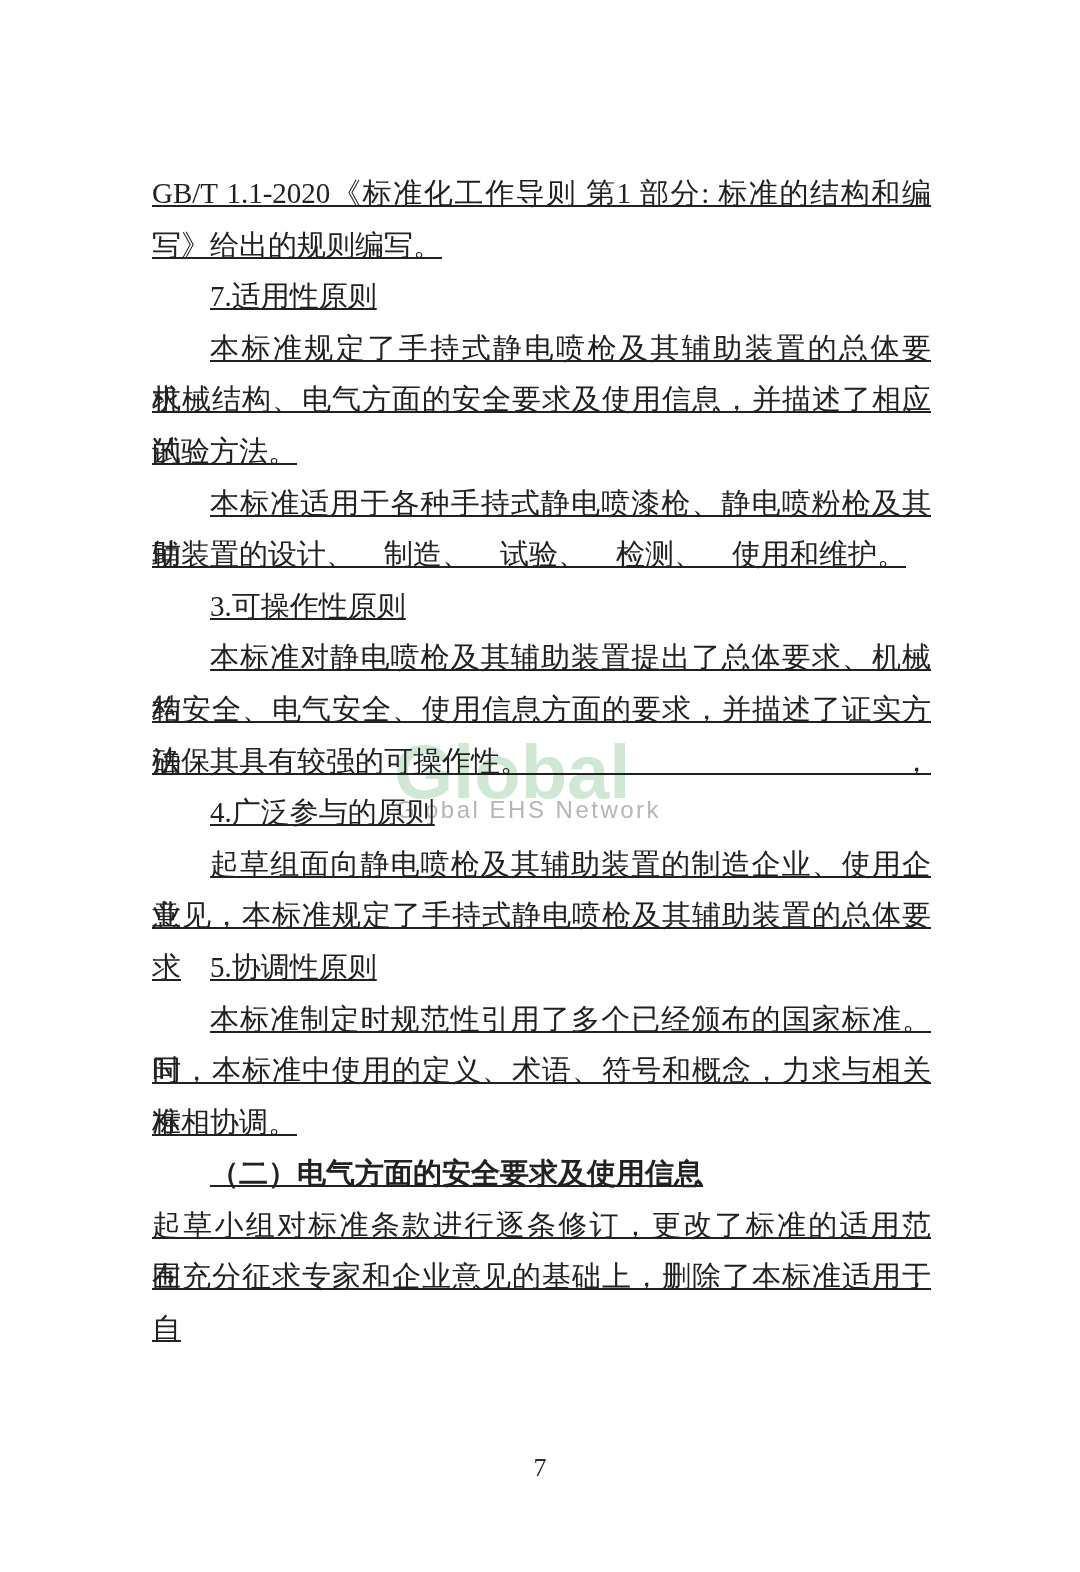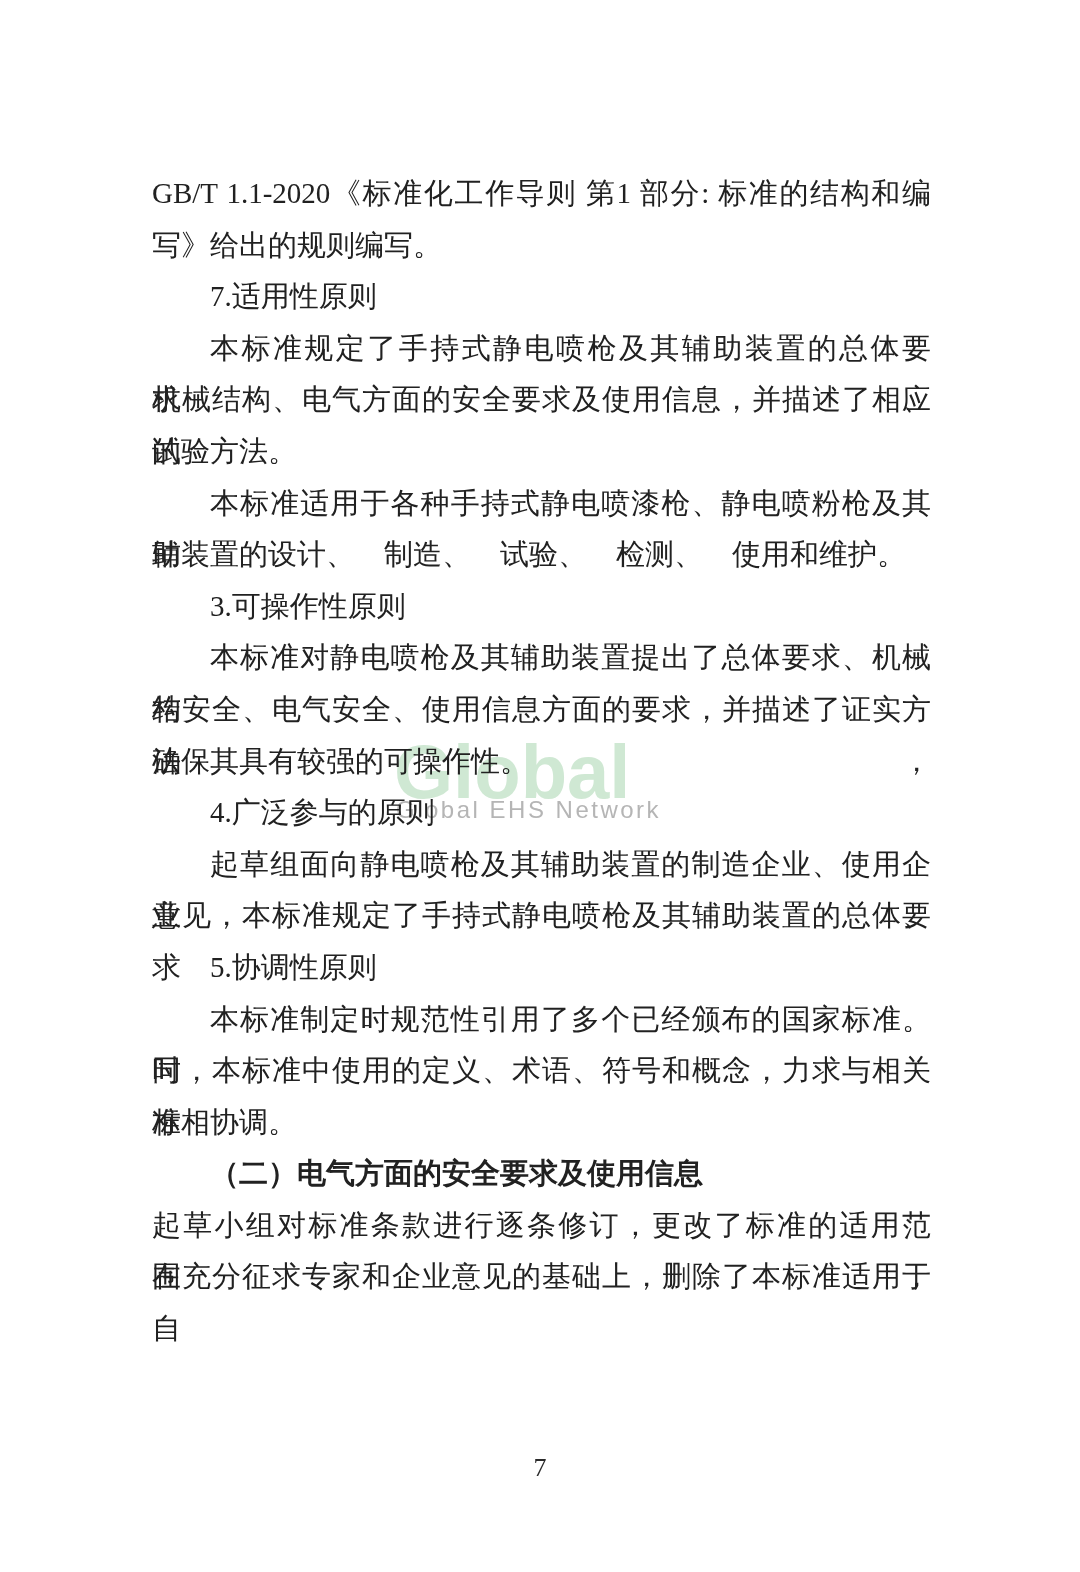--- a/index.html
+++ b/index.html
@@ -51,20 +51,21 @@
     width: 779px;
     z-index: 1;
     color: #212121;
     font-size: 29px;
   }
   .line {
     height: 51.6px;
     line-height: 51.6px;
     text-align: left;
     overflow: visible;
+    text-decoration: underline;
   }
   .line.j {
     text-align: justify;
     text-align-last: justify;
     text-justify: inter-character;
   }
   .line.i {
     text-indent: 58px;
   }
   .line.b {

